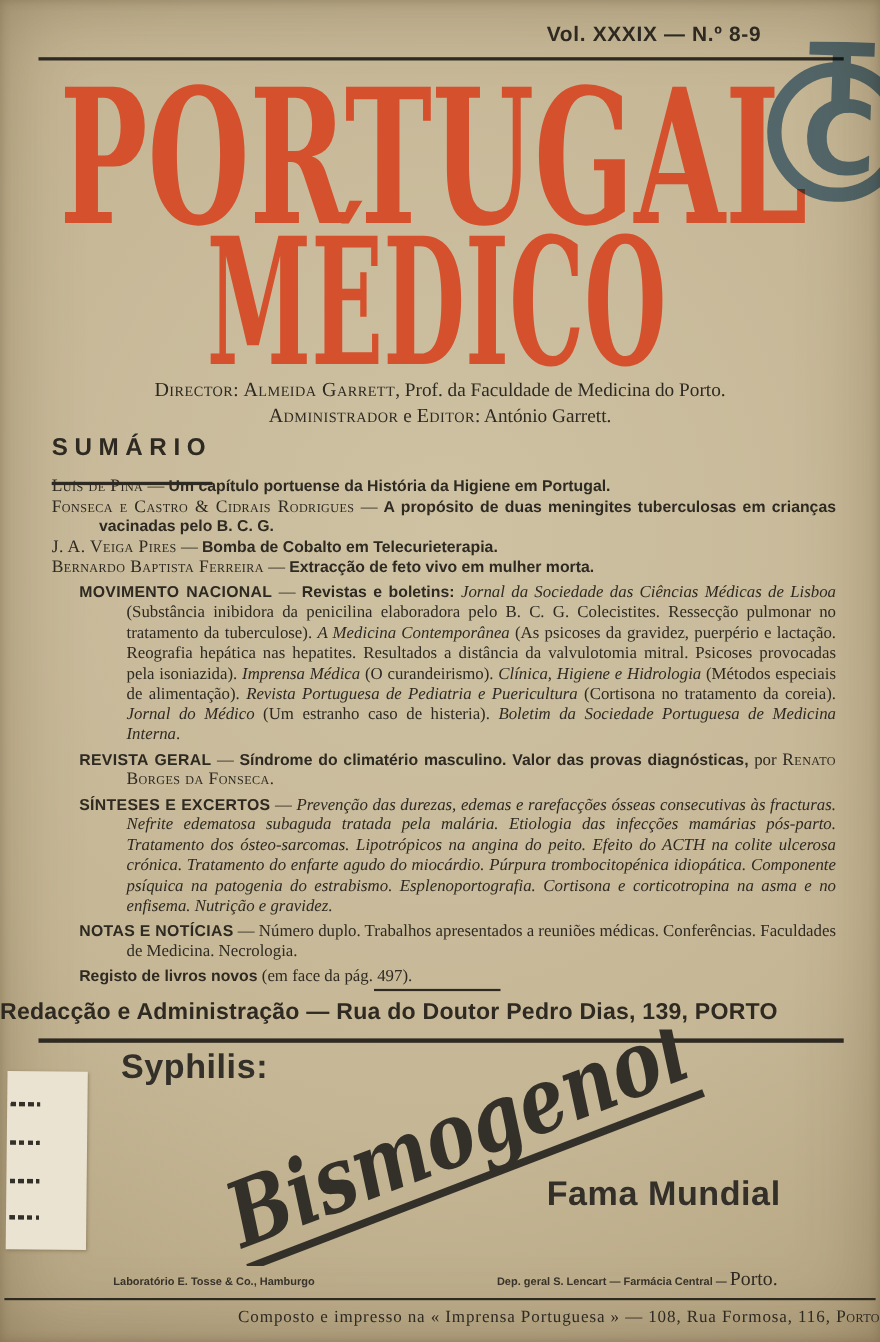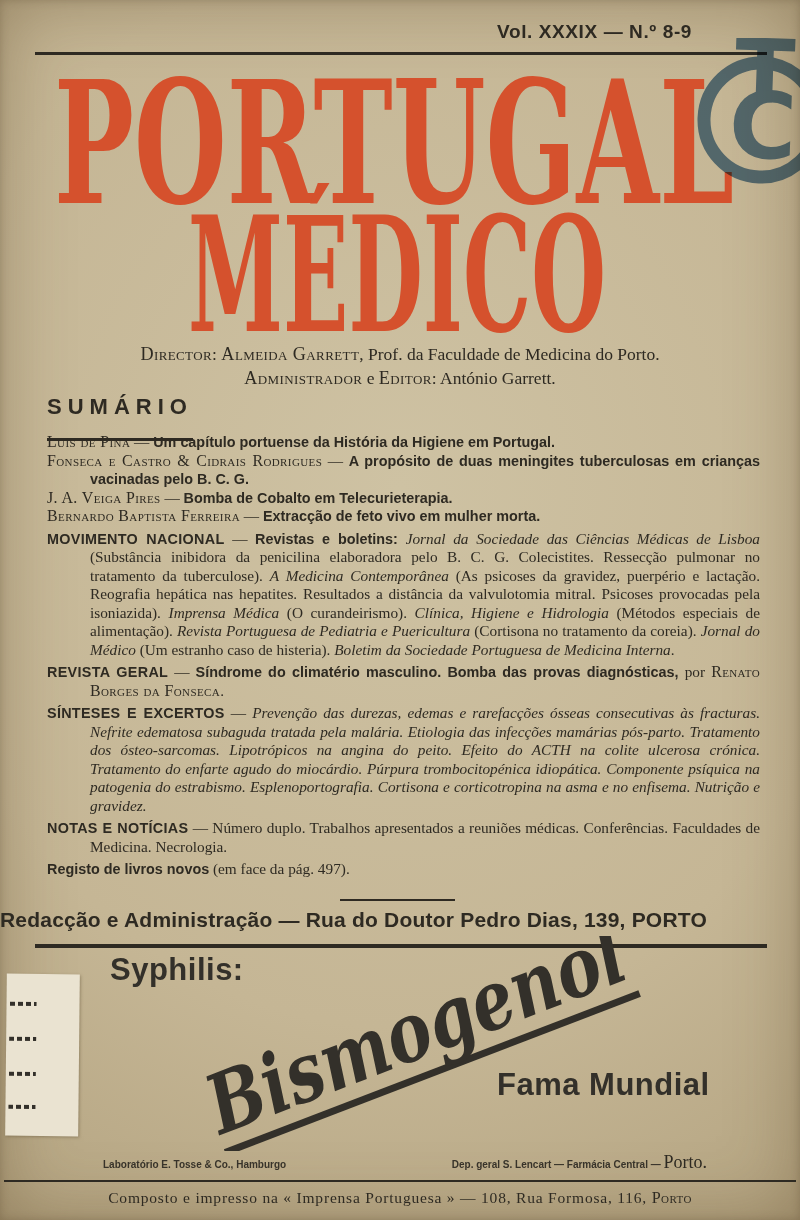--- a/index.html
+++ b/index.html
@@ -24,21 +24,21 @@
   .masthead-svg text{fill:var(--title);font-family:"DejaVu Serif",serif;font-weight:bold;}
   .stamp-svg{position:absolute;left:683px;top:38px;width:160px;height:160px;z-index:3;mix-blend-mode:multiply;opacity:.82;}
   .stamp-svg circle{stroke:var(--stamp);fill:none;}
   .stamp-svg text{fill:var(--stamp);font-family:"DejaVu Sans",sans-serif;font-weight:bold;}
   
   .credits{position:absolute;left:0;right:0;top:342px;text-align:center;font-size:17.5px;line-height:24px;}
   
   .sumario-h{position:absolute;left:47px;top:394px;font:bold 22px "Liberation Sans",sans-serif;letter-spacing:6px;border-bottom:3px solid var(--ink);padding-bottom:18px;}
   .sum-list{position:absolute;left:47px;top:433px;width:713px;list-style:none;}
   .sum-list li{font-size:15.3px;line-height:18.5px;text-align:justify;padding-left:43px;text-indent:-43px;}
-  .sum-list li.gap{margin-top:4px;}
+  .sum-list li.gap{margin-top:4px;margin-left:25px;}
   
   .s-p{font-family:"Liberation Serif",serif;}
   .s-i{font-family:"Liberation Serif",serif;font-style:italic;}
   .s-sc{font-family:Liberation Serif, serif;font-variant:small-caps;letter-spacing:.4px;font-size:1.04em;}
   .s-b,.s-bs{font-family:"Liberation Sans",sans-serif;font-weight:bold;font-size:.94em;}
   .s-bs{letter-spacing:.3px;}
   .s-f{font-family:"Liberation Sans",sans-serif;font-weight:bold;font-size:10px;color:#38332a;}
   .s-fp{font-family:"Liberation Serif",serif;font-size:18px;}
   
   .short-rule{position:absolute;left:340px;top:899px;width:115px;height:2px;background:var(--ink);}
@@ -49,21 +49,21 @@
   .brand-svg{position:absolute;left:172px;top:936px;width:500px;height:215px;}
   .brand-svg text{fill:#33302a;font-family:"DejaVu Serif",serif;font-style:italic;font-weight:bold;}
   .brand-svg line{stroke:#33302a;}
   .ad-tagline{position:absolute;left:497px;top:1051px;font:bold 31px "Liberation Sans",sans-serif;letter-spacing:.5px;color:#33302a;margin-top:16px;}
   
   .strip{position:absolute;left:6px;top:974px;width:73px;height:162px;background:var(--strip);transform:rotate(.6deg);box-shadow:1px 1px 3px rgba(70,55,30,.35);}
   .strip .dash{position:absolute;left:3px;width:27px;height:4px;background:repeating-linear-gradient(90deg,#33302a 0 5px,transparent 5px 8px);}
   
   .footer-line{position:absolute;left:103px;right:93px;top:1152px;display:flex;justify-content:space-between;align-items:baseline;}
   .rule-thin{position:absolute;left:4px;right:4px;top:1180px;height:2px;background:var(--ink);}
-  .imprint{position:absolute;left:0;right:0;top:1189px;text-align:center;font-size:15.5px;letter-spacing:.8px;}
+  .imprint{position:absolute;left:0;right:0;top:1189px;text-align:right;font-size:15.5px;letter-spacing:.8px;}
 </style>
 </head>
 <body>
 
 <div class="page">
 
   <div class="hdr-right">Vol. XXXIX — N.º 8-9</div>
   <div class="rule-top"></div>
 
   <svg class="masthead-svg" viewBox="0 0 800 350">
@@ -84,21 +84,21 @@
     <div><span class="s-sc">Administrador</span><span class="s-p"> e </span><span class="s-sc">Editor</span><span class="s-p">: António Garrett.</span></div>
   </div>
 
   <div class="sumario-h">SUMÁRIO</div>
   <ul class="sum-list">
       <li><span class="s-sc">Luís de Pina</span><span class="s-p"> — </span><span class="s-b">Um capítulo portuense da História da Higiene em Portugal.</span></li>
       <li><span class="s-sc">Fonseca e Castro &amp; Cidrais Rodrigues</span><span class="s-p"> — </span><span class="s-b">A propósito de duas meningites tuberculosas em crianças vacinadas pelo B. C. G.</span></li>
       <li><span class="s-sc">J. A. Veiga Pires</span><span class="s-p"> — </span><span class="s-b">Bomba de Cobalto em Telecurieterapia.</span></li>
       <li><span class="s-sc">Bernardo Baptista Ferreira</span><span class="s-p"> — </span><span class="s-b">Extracção de feto vivo em mulher morta.</span></li>
       <li class="gap"><span class="s-bs">MOVIMENTO NACIONAL</span><span class="s-p"> — </span><span class="s-b">Revistas e boletins: </span><span class="s-i">Jornal da Sociedade das Ciências Médicas de Lisboa</span><span class="s-p"> (Substância inibidora da penicilina elaboradora pelo B. C. G. Colecistites. Ressecção pulmonar no tratamento da tuberculose). </span><span class="s-i">A Medicina Contemporânea</span><span class="s-p"> (As psicoses da gravidez, puerpério e lactação. Reografia hepática nas hepatites. Resultados a distância da valvulotomia mitral. Psicoses provocadas pela isoniazida). </span><span class="s-i">Imprensa Médica</span><span class="s-p"> (O curandeirismo). </span><span class="s-i">Clínica, Higiene e Hidrologia</span><span class="s-p"> (Métodos especiais de alimentação). </span><span class="s-i">Revista Portuguesa de Pediatria e Puericultura</span><span class="s-p"> (Cortisona no tratamento da coreia). </span><span class="s-i">Jornal do Médico</span><span class="s-p"> (Um estranho caso de histeria). </span><span class="s-i">Boletim da Sociedade Portuguesa de Medicina Interna</span><span class="s-p">.</span></li>
-      <li class="gap"><span class="s-bs">REVISTA GERAL</span><span class="s-p"> — </span><span class="s-b">Síndrome do climatério masculino. Bomba das provas diagnósticas,</span><span class="s-p"> por </span><span class="s-sc">Renato Borges da Fonseca</span><span class="s-p">.</span></li>
+      <li class="gap"><span class="s-bs">REVISTA GERAL</span><span class="s-p"> — </span><span class="s-b">Síndrome do climatério masculino. Valor das provas diagnósticas,</span><span class="s-p"> por </span><span class="s-sc">Renato Borges da Fonseca</span><span class="s-p">.</span></li>
       <li class="gap"><span class="s-bs">SÍNTESES E EXCERTOS</span><span class="s-p"> — </span><span class="s-i">Prevenção das durezas, edemas e rarefacções ósseas consecutivas às fracturas. Nefrite edematosa subaguda tratada pela malária. Etiologia das infecções mamárias pós-parto. Tratamento dos ósteo-sarcomas. Lipotrópicos na angina do peito. Efeito do ACTH na colite ulcerosa crónica. Tratamento do enfarte agudo do miocárdio. Púrpura trombocitopénica idiopática. Componente psíquica na patogenia do estrabismo. Esplenoportografia. Cortisona e corticotropina na asma e no enfisema. Nutrição e gravidez.</span></li>
       <li class="gap"><span class="s-bs">NOTAS E NOTÍCIAS</span><span class="s-p"> — Número duplo. Trabalhos apresentados a reuniões médicas. Conferências. Faculdades de Medicina. Necrologia.</span></li>
       <li class="gap"><span class="s-b">Registo de livros novos</span><span class="s-p"> (em face da pág. 497).</span></li>
     </ul>
 
   <div class="short-rule"></div>
   <div class="address">Redacção e Administração — Rua do Doutor Pedro Dias, 139, PORTO</div>
   <div class="rule-thick"></div>
 
   <div class="ad-indication">Syphilis:</div>

